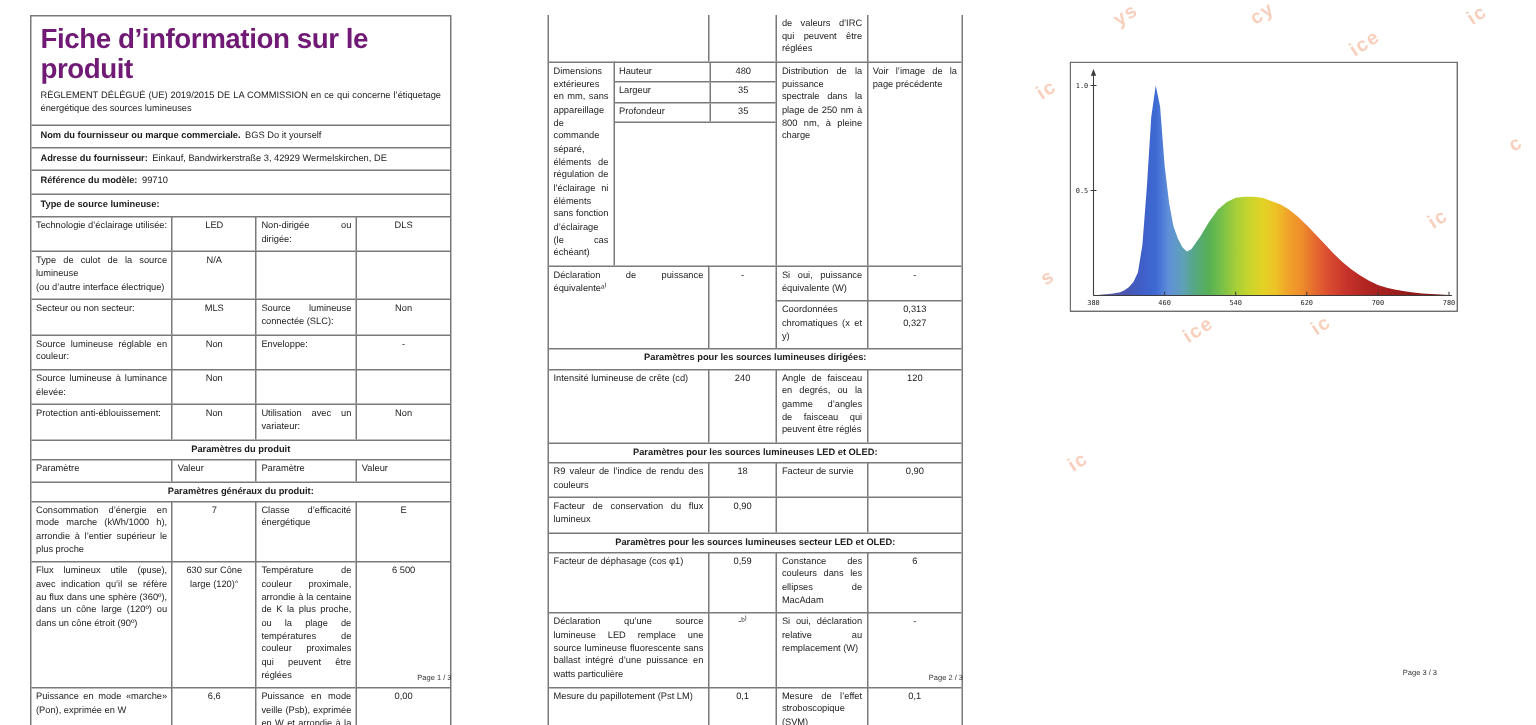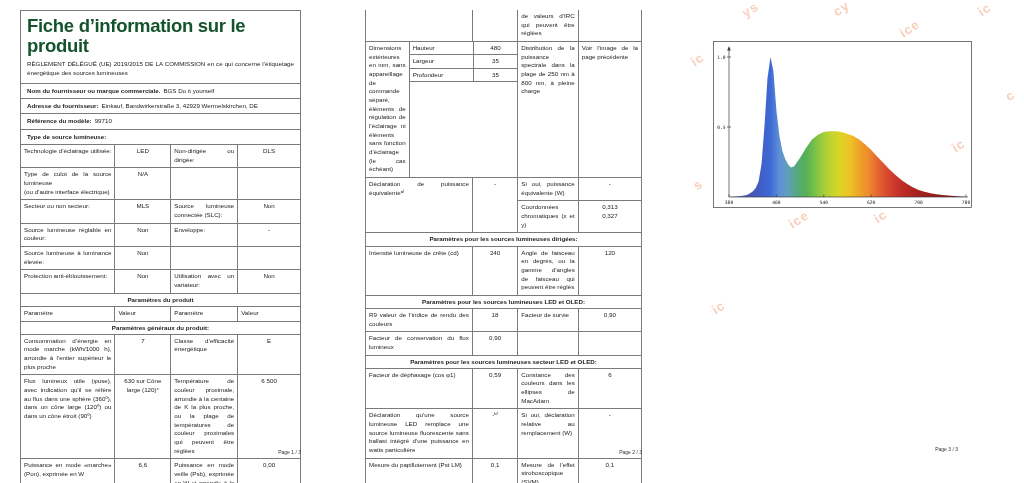--- a/index.html
+++ b/index.html
@@ -35,21 +35,21 @@
   #f1{left:231px}#f2{left:572px}#f3{left:888px;top:446px}
   #chart{position:absolute;left:713px;top:41px;width:259px;height:167px}
   .wm{position:absolute;font-weight:bold;font-size:13px;transform:rotate(-33deg);
     pointer-events:none;letter-spacing:1px}
 </style>
 </head>
 <body>
 
 <div class="page" id="p1">
   <div class="titleblock">
-    <div class="title" id="doc-title" style="color: #14532d;">Fiche d’information sur le produit</div>
+    <div class="title" id="doc-title" style="color: #701a75;">Fiche d’information sur le produit</div>
     <div class="reg">RÈGLEMENT DÉLÉGUÉ (UE) 2019/2015 DE LA COMMISSION en ce qui concerne l’étiquetage énergétique des sources lumineuses</div>
   </div>
   <div id="p1-info">
       <div class="kv"><b>Nom du fournisseur ou marque commerciale.</b><span>BGS Do it yourself</span></div>
       <div class="kv"><b>Adresse du fournisseur:</b><span>Einkauf, Bandwirkerstraße 3, 42929 Wermelskirchen, DE</span></div>
       <div class="kv"><b>Référence du modèle:</b><span>99710</span></div>
       <div class="kv"><b>Type de source lumineuse:</b><span></span></div>
     </div>
   <div id="p1-rows">
       <div class="r4">

